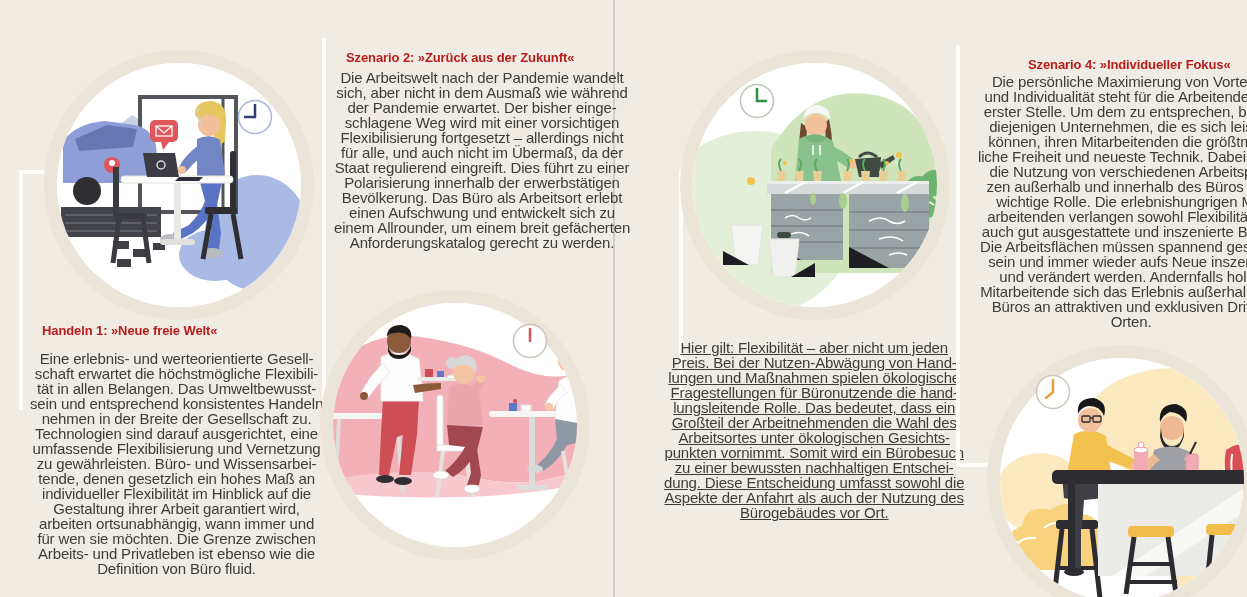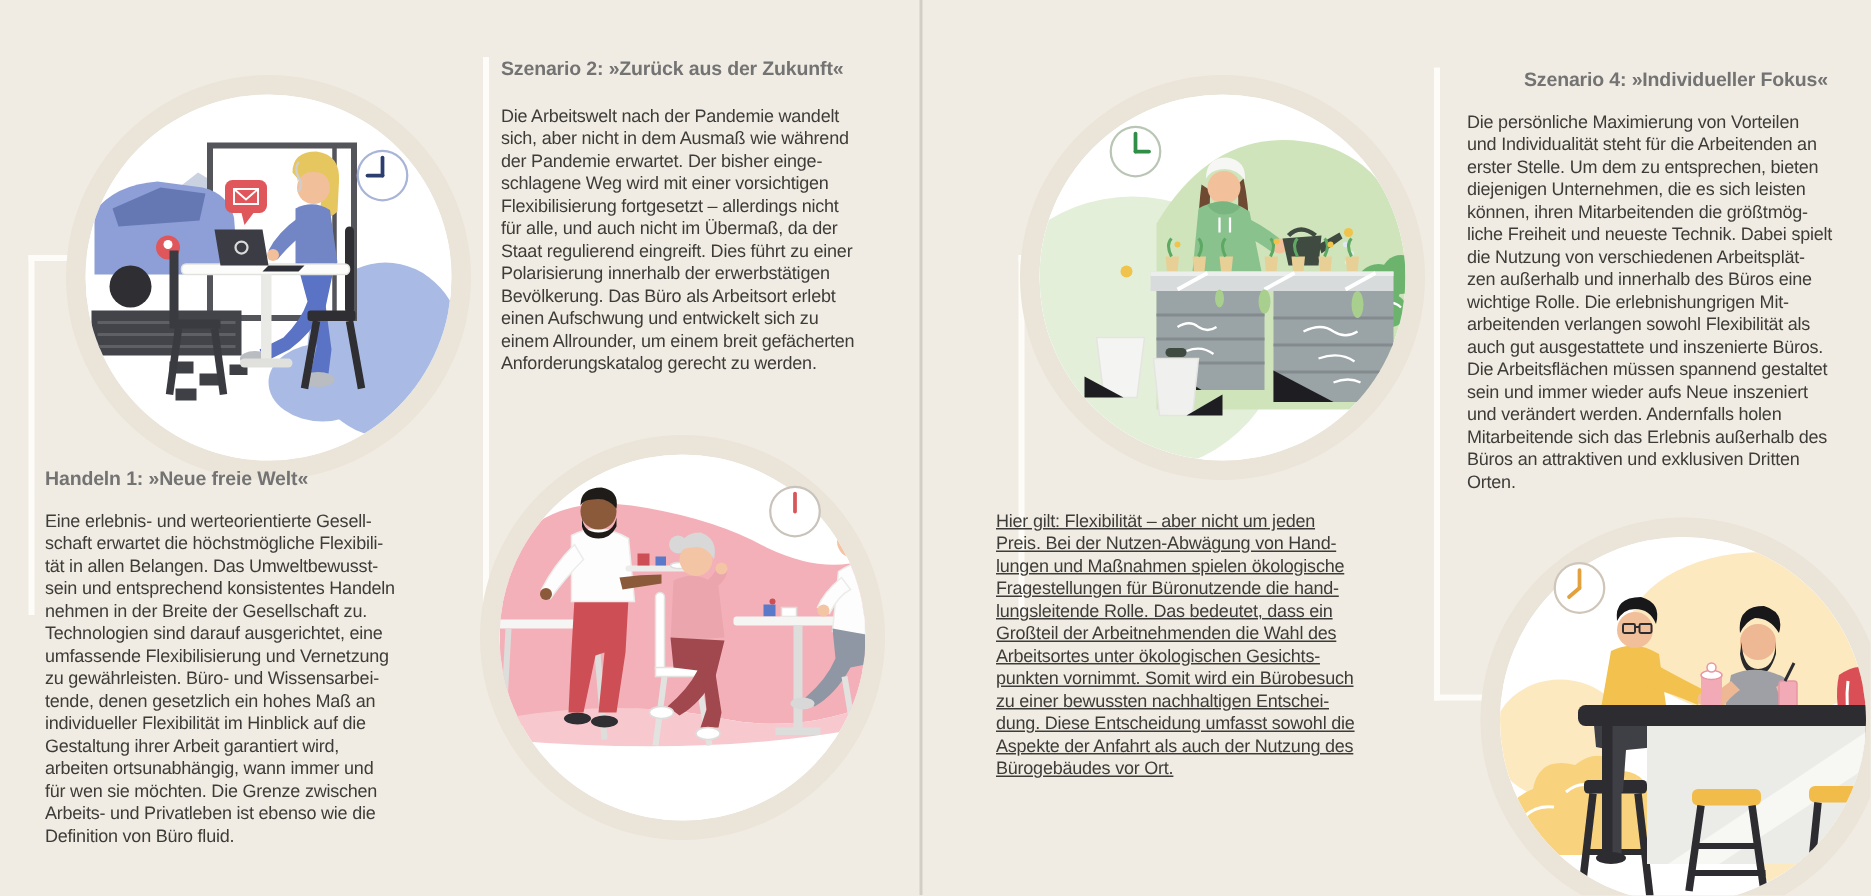--- a/index.html
+++ b/index.html
@@ -15,35 +15,35 @@
 
   .circle {
     position:absolute; width:244px; height:244px; border-radius:50%;
     background:#ffffff; box-shadow:0 0 0 13px #eae4d9;
   }
   .circle svg { display:block; width:244px; height:244px; }
 
   .clock { position:absolute; width:36px; height:36px; }
 
   .heading {
-    position:absolute; margin:0; font-size:13px; font-weight:bold;
-    color:#737373; letter-spacing:-0.1px; white-space:pre;
+    position:absolute; margin:12px; font-size:13px; font-weight:bold;
+    color:#b91c1c; letter-spacing:-0.1px; white-space:pre;
   }
   .bodytext {
-    position:absolute; margin:0; font-size:12px; line-height:15px;
-    color:#3d3c38; letter-spacing:-0.15px; white-space:pre;
+    position:absolute; margin:0; font-size:15px; line-height:15px;
+    color:#3d3c38; letter-spacing:-0.15px; white-space:pre;text-align:center;
   }
 
   
   #conn1v { left:19px;  top:170px; width:4px;  height:240px; }
   #conn1h { left:19px;  top:170px; width:54px; height:4px; }
   #circle1 { left:57px;  top:63px; }
   #clock1  { left:237px; top:99px; }
   #h-s1 { left:30px; top:311px; }
-  #b-s1 { left:30px; top:340px; }
+  #b-s1 { left:30px; top:351px; }
 
   
   #conn2v { left:322px; top:38px;  width:4px;  height:366px; }
   #conn2h { left:322px; top:400px; width:30px; height:4px; }
   #circle2 { left:333px; top:303px; }
   #clock2  { left:512px; top:323px; }
   #h-s2 { left:334px; top:38px; }
   #b-s2 { left:334px; top:70px; }
 
   

